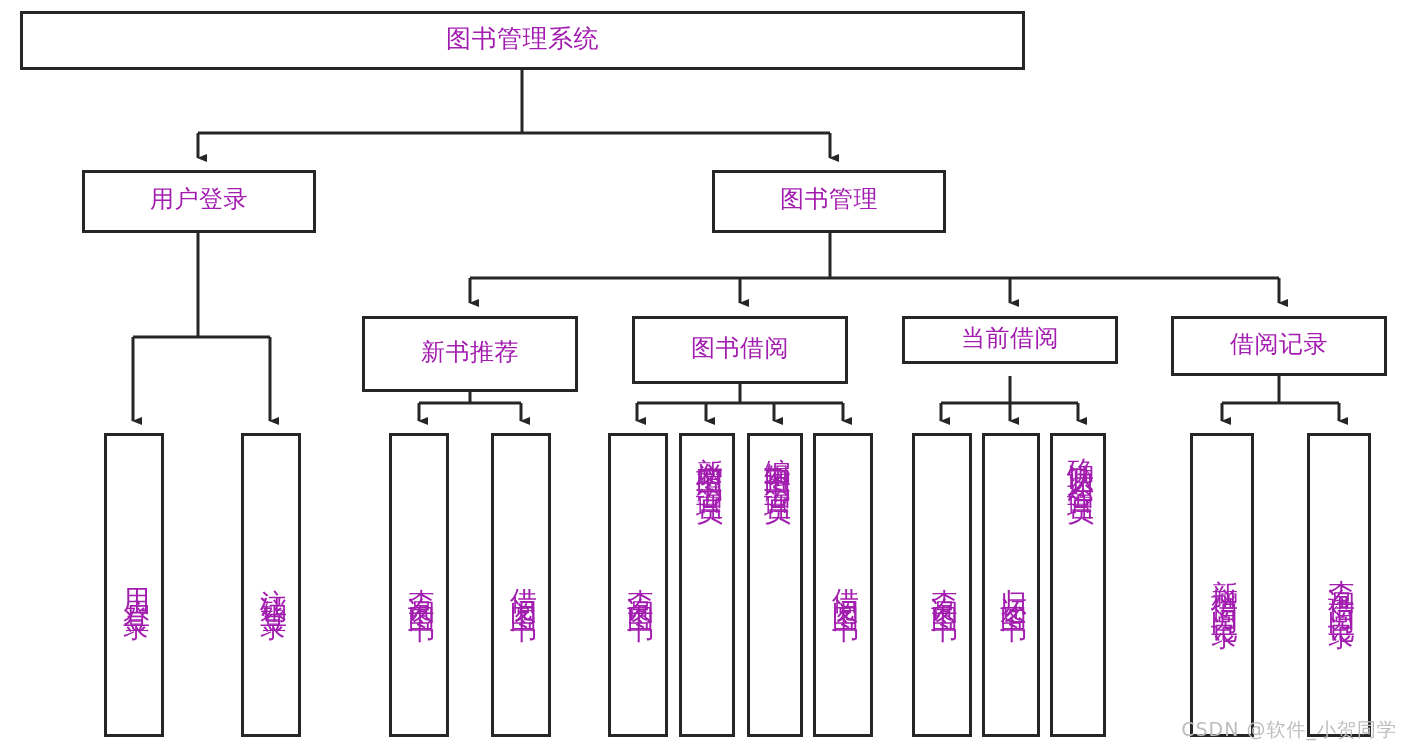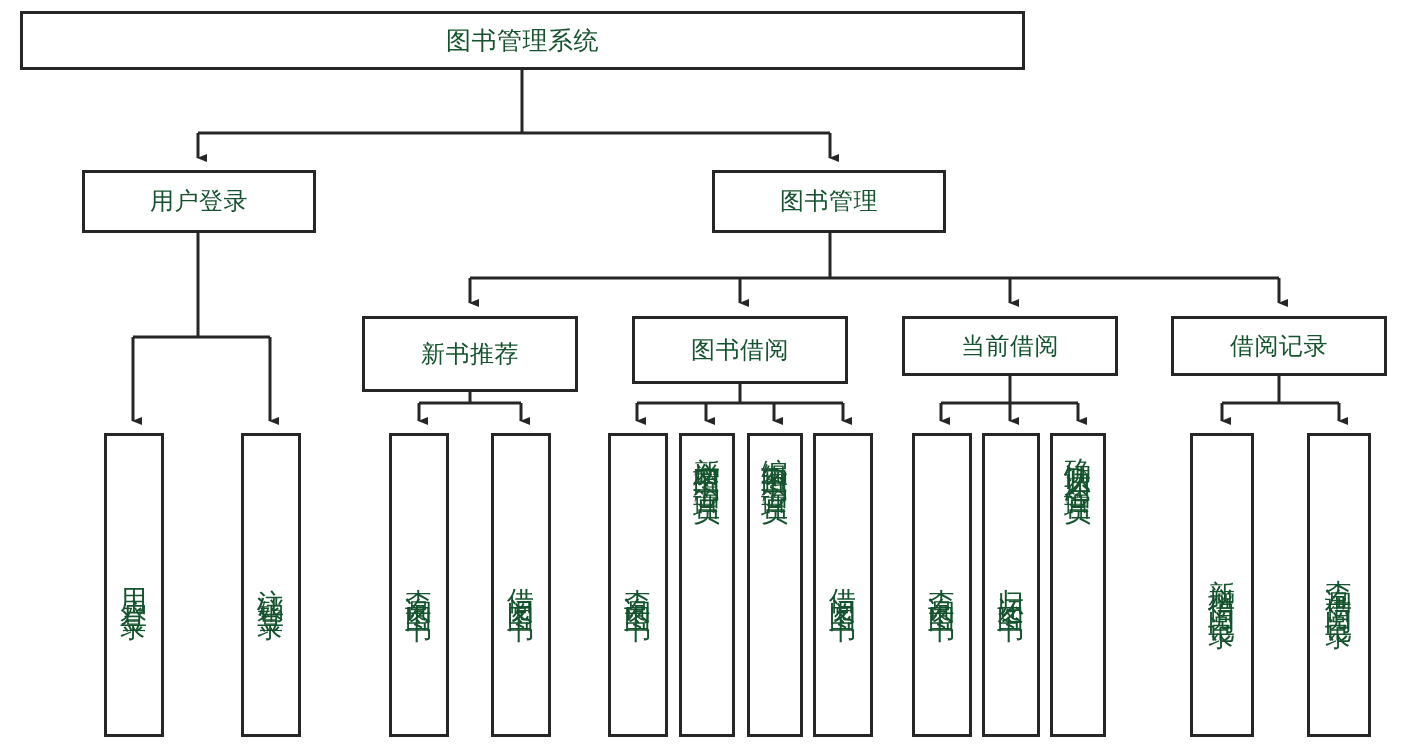--- a/index.html
+++ b/index.html
@@ -27,21 +27,22 @@
     pointer-events: none;
   }
   .node {
     position: absolute;
     box-sizing: border-box;
     border: 3px solid #262626;
     background: #ffffff;
     display: flex;
     align-items: center;
     justify-content: center;
-    color: #14532d;
+    color: #a21caf;
+    font-family: Liberation Mono, monospace;
   }
   .node .label {
     display: block;
     text-align: center;
     line-height: 1.18;
     white-space: nowrap;
   }
   
   .node.h .label {
     font-size: 24px;
@@ -147,21 +148,21 @@
   <div class="node h" style="left:712px; top:170px; width:234px; height:63px;">
     <span class="label">图书管理</span>
   </div>
 
   <div class="node h" style="left:362px; top:316px; width:216px; height:76px;">
     <span class="label">新书推荐</span>
   </div>
   <div class="node h" style="left:632px; top:316px; width:216px; height:68px;">
     <span class="label">图书借阅</span>
   </div>
-  <div class="node h" style="left:902px; top:316px; width:216px; height:60px;">
+  <div class="node h" style="left:902px; top:316px; width:216px; height:48px;">
     <span class="label">当前借阅</span>
   </div>
   <div class="node h" style="left:1171px; top:316px; width:216px; height:60px;">
     <span class="label">借阅记录</span>
   </div>
 
   <div class="node v center" style="left:104px; top:433px; width:60px; height:304px;">
     <span class="label">用户登录</span>
   </div>
   <div class="node v center" style="left:241px; top:433px; width:60px; height:304px;">
@@ -198,14 +199,15 @@
     <span class="label">确认归还（管理员）</span>
   </div>
 
   <div class="node v center" style="left:1190px; top:433px; width:64px; height:304px;">
     <span class="label">新增借阅记录</span>
   </div>
   <div class="node v center" style="left:1307px; top:433px; width:64px; height:304px;">
     <span class="label">查询借阅记录</span>
   </div>
 
+  <div class="watermark">CSDN @软件_小贺同学</div>
 
 </div>
 
 </body></html>

